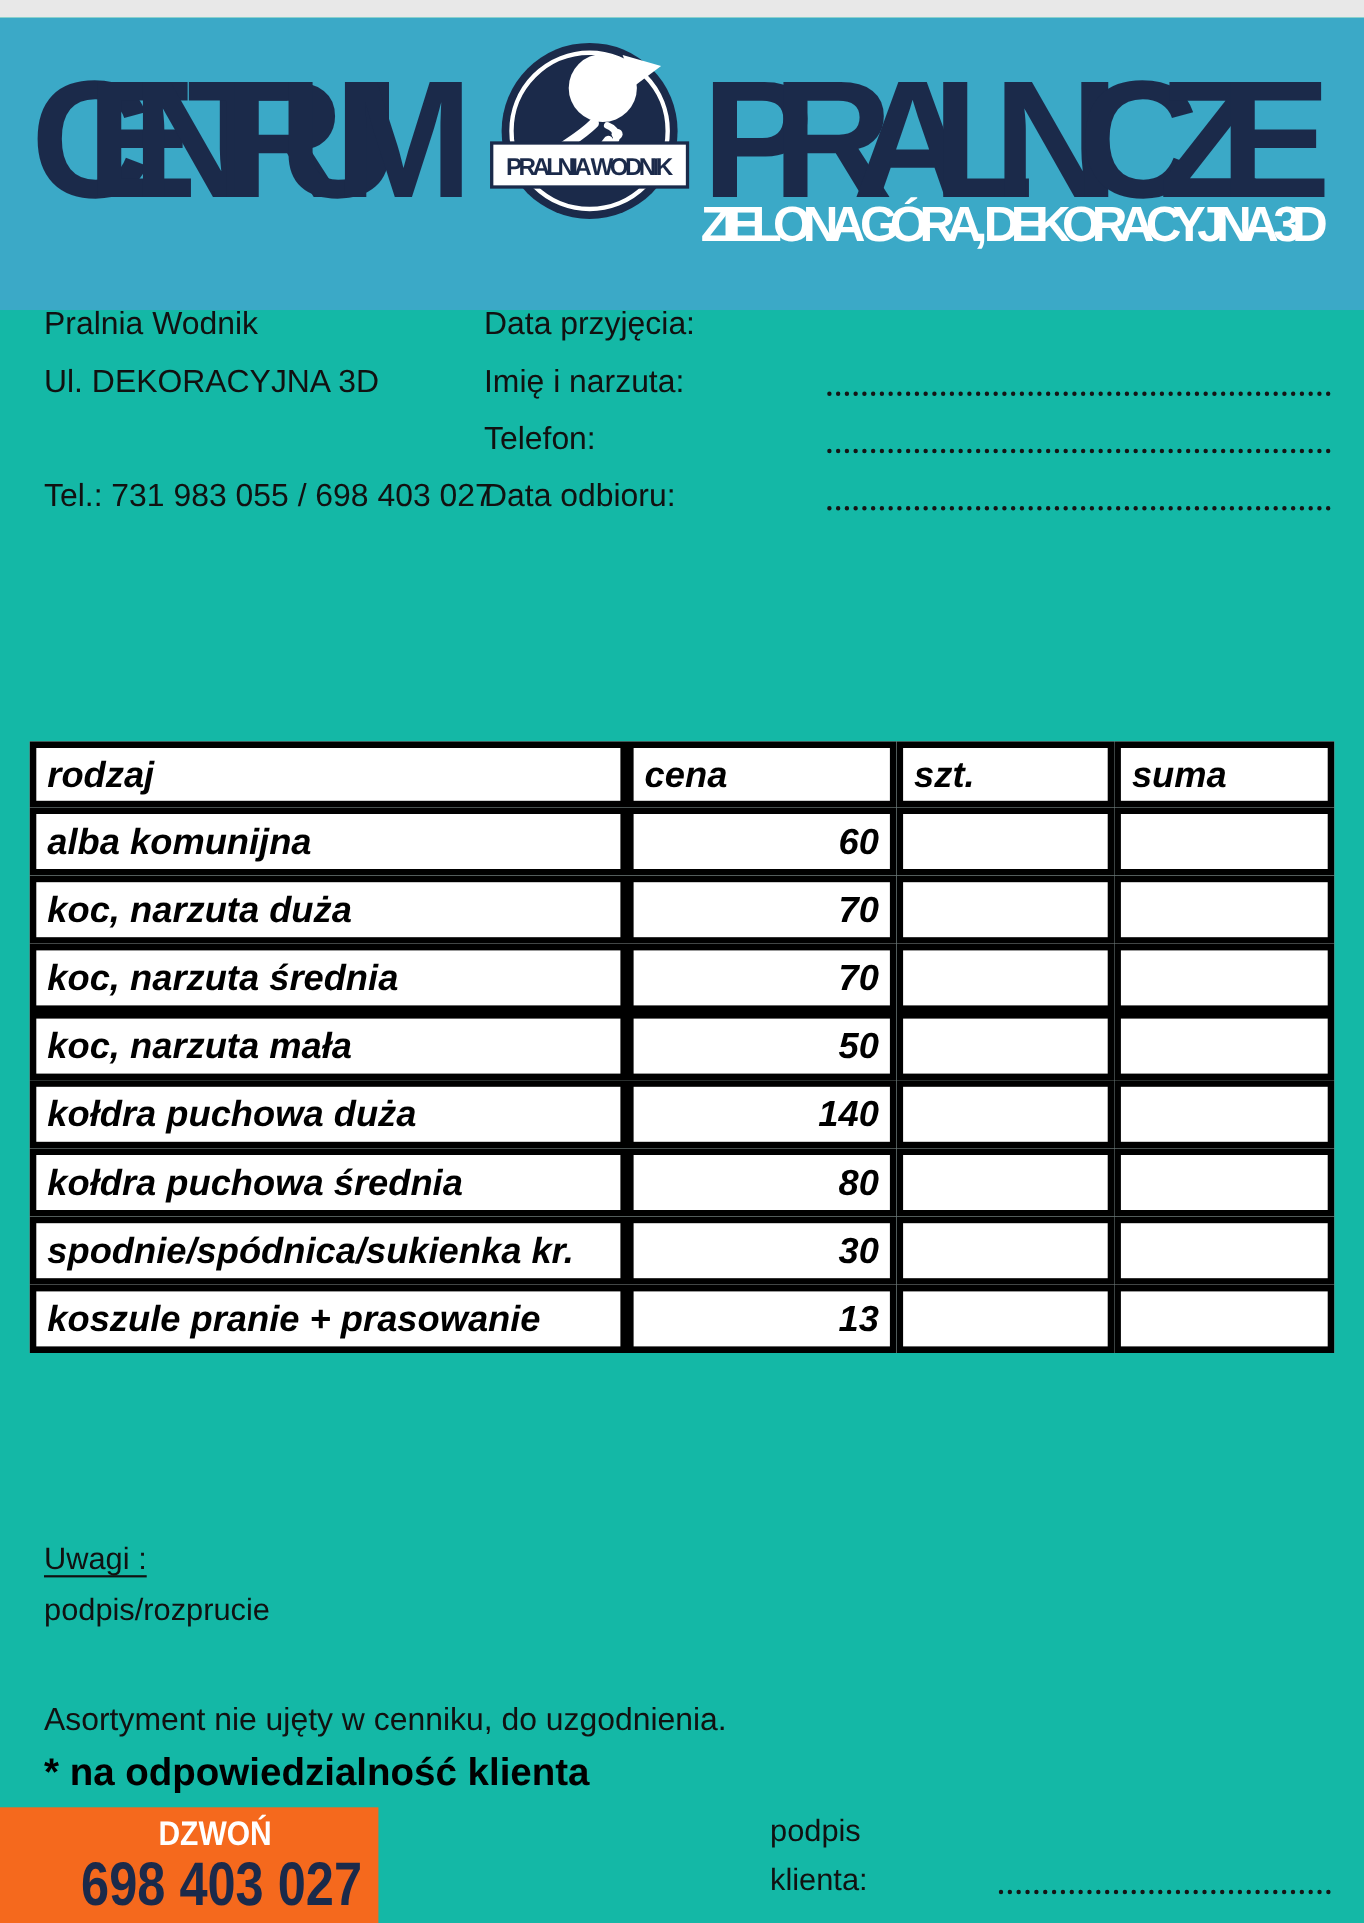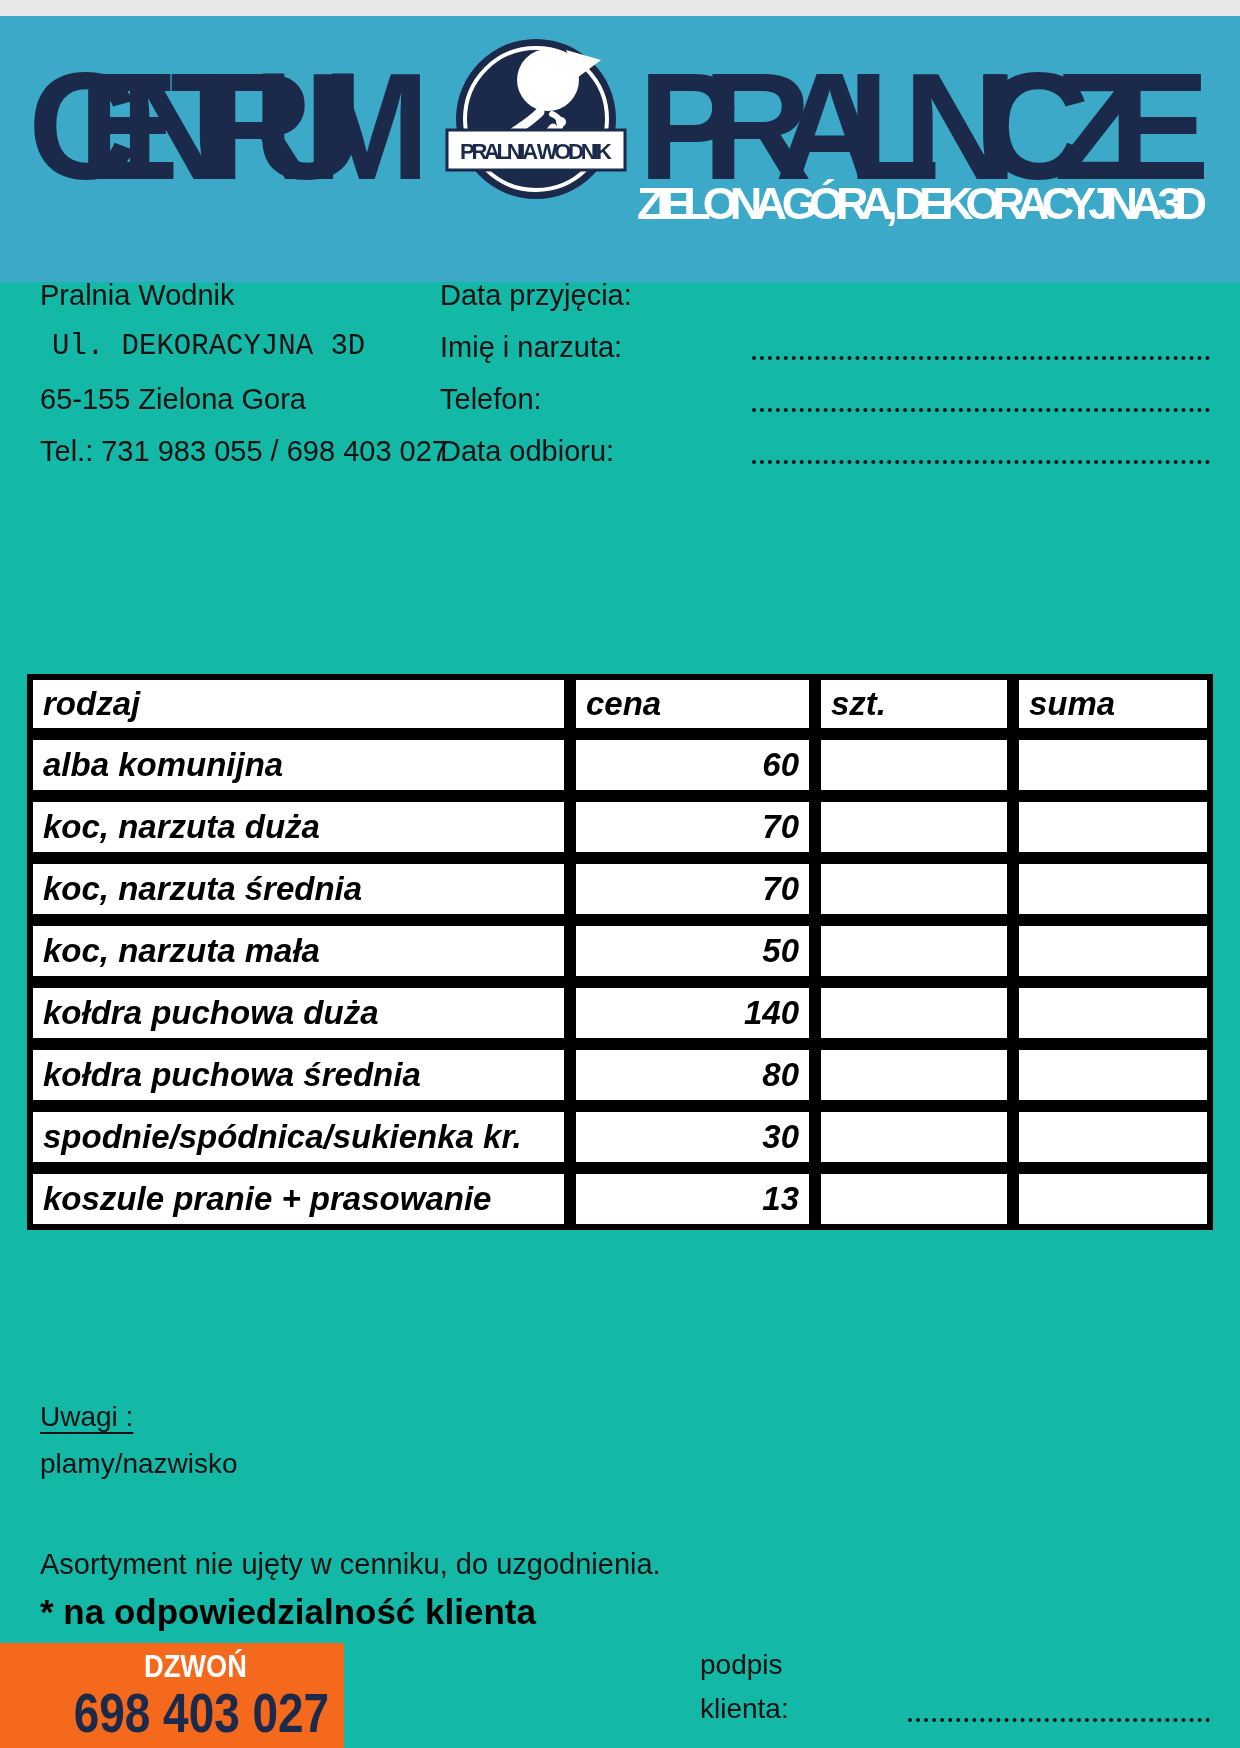--- a/index.html
+++ b/index.html
@@ -79,22 +79,21 @@
         </g>
         <rect x="447" y="114" width="178" height="40" fill="#ffffff" stroke="#1b2a4a" stroke-width="3"></rect>
         <text x="536" y="143" font-size="22" font-weight="bold" fill="#1b2a4a" text-anchor="middle" textLength="152" lengthAdjust="spellingAndGlyphs">PRALNIA WODNIK</text>
       </g>
 
       <text x="1207" y="203" font-size="45" font-weight="bold" fill="#ffffff" text-anchor="end" textLength="570" lengthAdjust="spellingAndGlyphs">ZIELONA GÓRA, DEKORACYJNA 3D</text>
     </svg>
   </div>
 
   <div class="abs contact-line" style="left:40px;top:262px;">Pralnia Wodnik</div>
-  <div class="abs contact-line" style="left:52px;top:314px;font-family:Liberation Mono, monospace;">Ul. DEKORACYJNA 3D</div>
-  <div class="abs contact-line" style="left:40px;top:366px;">65-155 Zielona Gora</div>
+  <div class="abs contact-line" style="left:40px;top:314px;">Ul. DEKORACYJNA 3D</div>
   <div class="abs contact-line" style="left:40px;top:418px;">Tel.: 731 983 055 / 698 403 027</div>
 
   <div class="abs form-label" style="left:440px;top:262px;">Data przyjęcia:</div>
   <div class="abs form-label" style="left:440px;top:314px;">Imię i narzuta:</div>
   <div class="abs form-label" style="left:440px;top:366px;">Telefon:</div>
   <div class="abs form-label" style="left:440px;top:418px;">Data odbioru:</div>
 
   <div class="abs dotline" style="left:752px;top:314px;width:458px;height:26px;"></div>
   <div class="abs dotline" style="left:752px;top:366px;width:458px;height:26px;"></div>
   <div class="abs dotline" style="left:752px;top:418px;width:458px;height:26px;"></div>
@@ -158,21 +157,21 @@
     <tr>
       <td>koszule pranie + prasowanie</td>
       <td class="num">13</td>
       <td></td>
       <td></td>
     </tr>
   </tbody>
     </table>
 
   <div class="abs uwagi" style="left:40px;top:1385px;">Uwagi :</div>
-  <div class="abs note" style="left:40px;top:1432px;">plamy/nazwisko</div>
+  <div class="abs note" style="left:40px;top:1432px;">podpis/rozprucie</div>
   <div class="abs resp" style="left:40px;top:1576px;">* na odpowiedzialność klienta</div>
   <div class="abs note-big" style="left:40px;top:1532px;">Asortyment nie ujęty w cenniku, do uzgodnienia.</div>
 
   <div class="abs call-box">
     <div class="call-line1">DZWOŃ</div>
     <div class="call-line2">698 403 027</div>
   </div>
 
   <div class="abs sig-label" style="left:700px;top:1632px;">podpis</div>
   <div class="abs sig-label" style="left:700px;top:1676px;">klienta:</div>

